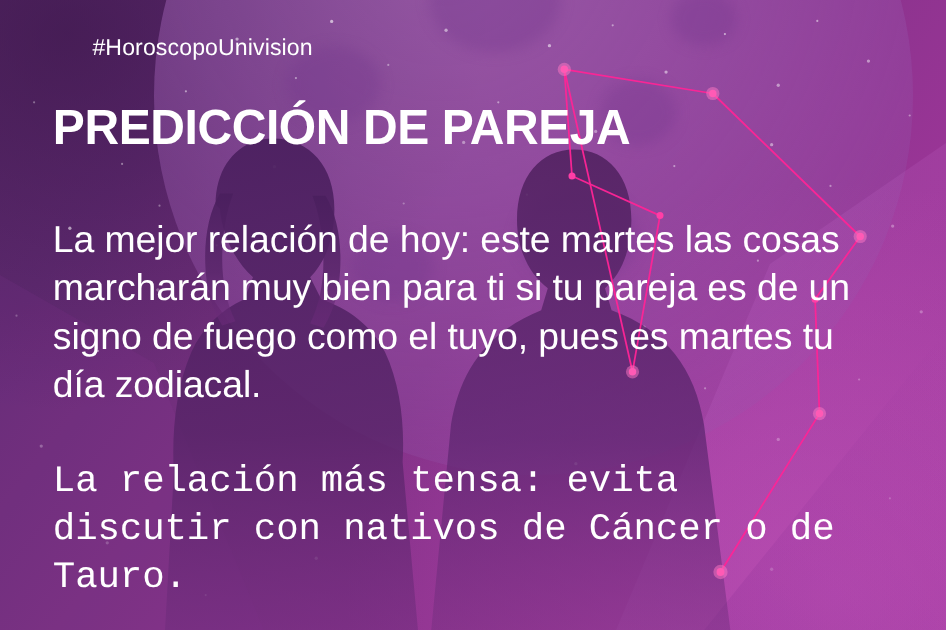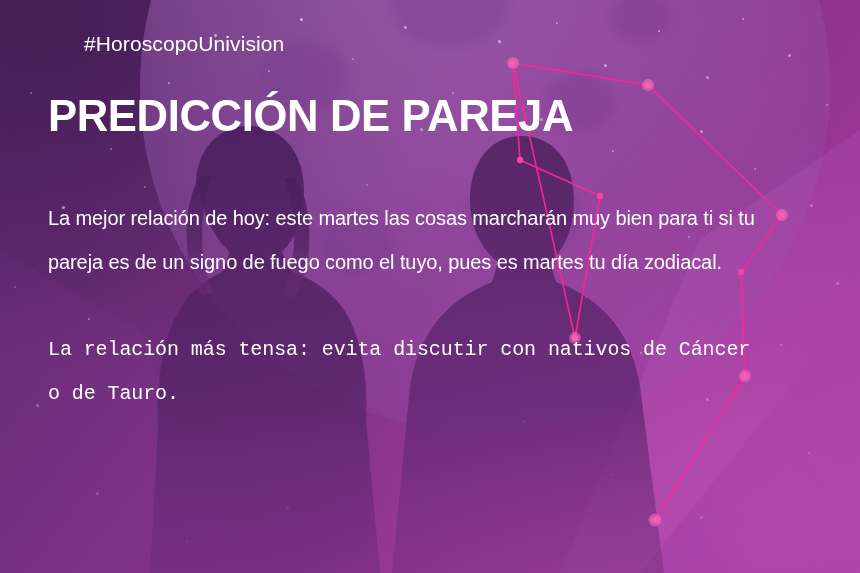--- a/index.html
+++ b/index.html
@@ -145,21 +145,21 @@
   #body-blocks {
     position: absolute;
     top: 196px;
     left: 0;
     width: 726px;
   }
 
   .para {
     margin: 0;
     color: #ffffff;
-    font-size: 20px;
+    font-size: 34px;
     line-height: 44px;
     font-weight: 400;
     letter-spacing: -0.1px;
   }
   .para + .para {
     margin-top: 44px;
     font-family: Liberation Mono, monospace;
   }
 </style>
 </head>

